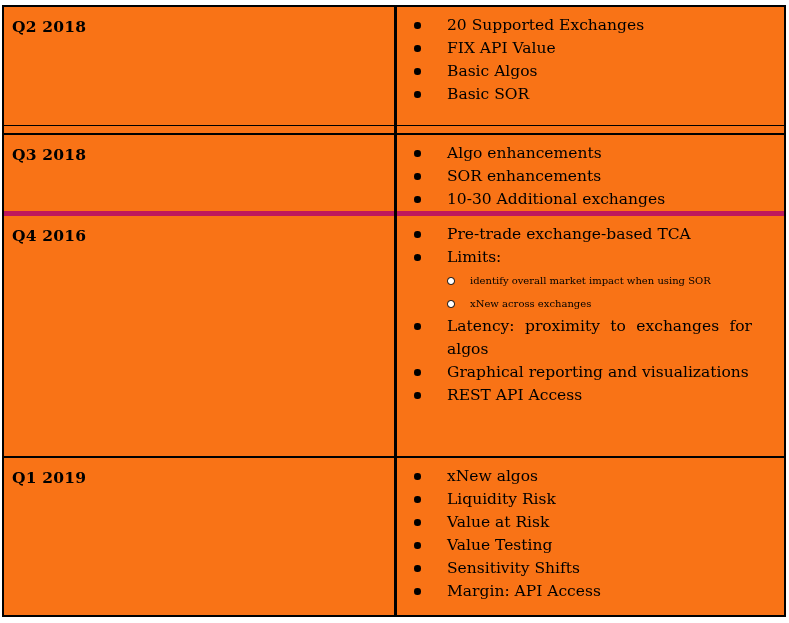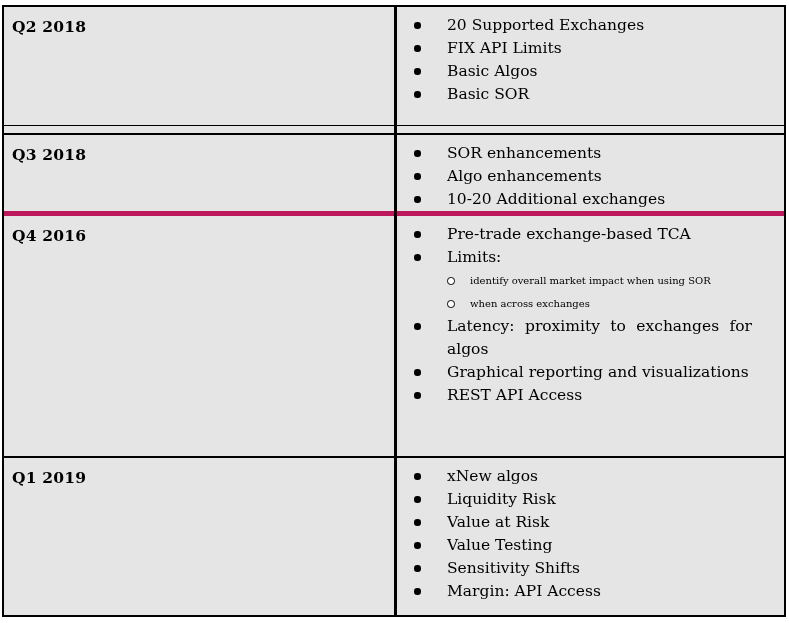--- a/index.html
+++ b/index.html
@@ -19,21 +19,21 @@
     overflow: hidden;
   }
   .tbl {
     position: absolute;
     left: 2px;
     top: 5px;
     width: 784px;
     height: 612px;
     border: 2px solid #000;
     box-sizing: border-box;
-    background: #e5e5e5;
+    background: #f97316;
   }
   .vline {
     position: absolute;
     top: 0;
     bottom: 0;
     left: 390px;
     width: 2.5px;
     background: #000;
     z-index: 2;
   }
@@ -111,53 +111,53 @@
   <div class="tbl">
     <div class="vline"></div>
 
     <section class="row r1">
       <div class="cl">
         <span class="q">Q2 2018</span>
       </div>
       <div class="cr">
         <ul class="items">
           <li class="it"><span class="dot"></span><span>20 Supported Exchanges</span></li>
-          <li class="it"><span class="dot"></span><span>FIX API Limits</span></li>
+          <li class="it"><span class="dot"></span><span>FIX API Value</span></li>
           <li class="it"><span class="dot"></span><span>Basic Algos</span></li>
           <li class="it"><span class="dot"></span><span>Basic SOR</span></li>
         </ul>
       </div>
     </section>
 
     <div class="gap"></div>
 
     <section class="row r2">
       <div class="cl">
         <span class="q">Q3 2018</span>
       </div>
       <div class="cr">
         <ul class="items">
+          <li class="it"><span class="dot"></span><span>Algo enhancements</span></li>
           <li class="it"><span class="dot"></span><span>SOR enhancements</span></li>
-          <li class="it"><span class="dot"></span><span>Algo enhancements</span></li>
-          <li class="it"><span class="dot"></span><span>10-20 Additional exchanges</span></li>
+          <li class="it"><span class="dot"></span><span>10-30 Additional exchanges</span></li>
         </ul>
       </div>
     </section>
 
     <section class="row r3">
       <div class="cl">
         <span class="q">Q4 2016</span>
       </div>
       <div class="cr">
         <ul class="items">
           <li class="it"><span class="dot"></span><span>Pre-trade exchange-based TCA</span></li>
           <li class="it"><span class="dot"></span><span>Limits:</span>
             <ul class="subitems">
               <li class="sub"><span class="circ"></span><span>identify overall market impact when using SOR</span></li>
-              <li class="sub"><span class="circ"></span><span>when across exchanges</span></li>
+              <li class="sub"><span class="circ"></span><span>xNew across exchanges</span></li>
             </ul>
           </li>
           <li class="it just"><span class="dot"></span><span>Latency: proximity to exchanges for algos</span></li>
           <li class="it"><span class="dot"></span><span>Graphical reporting and visualizations</span></li>
           <li class="it"><span class="dot"></span><span>REST API Access</span></li>
         </ul>
       </div>
     </section>
 
     <section class="row r4">

